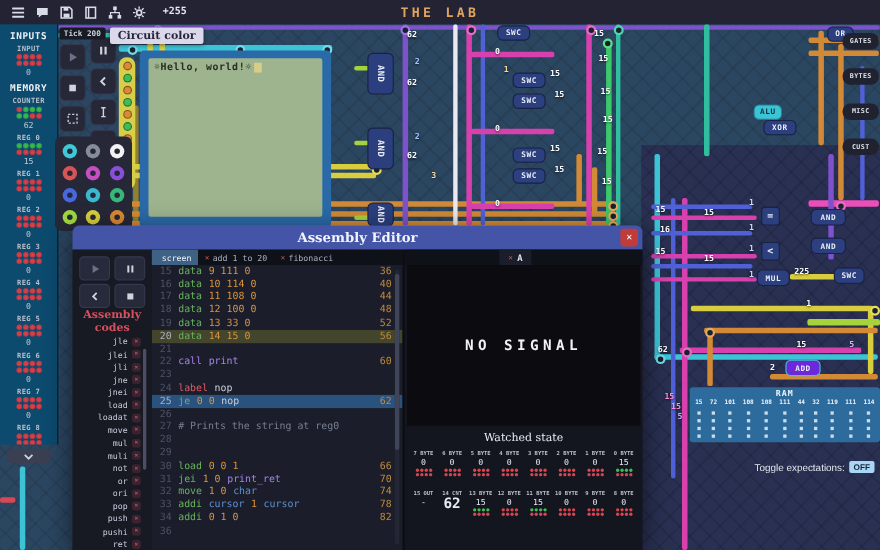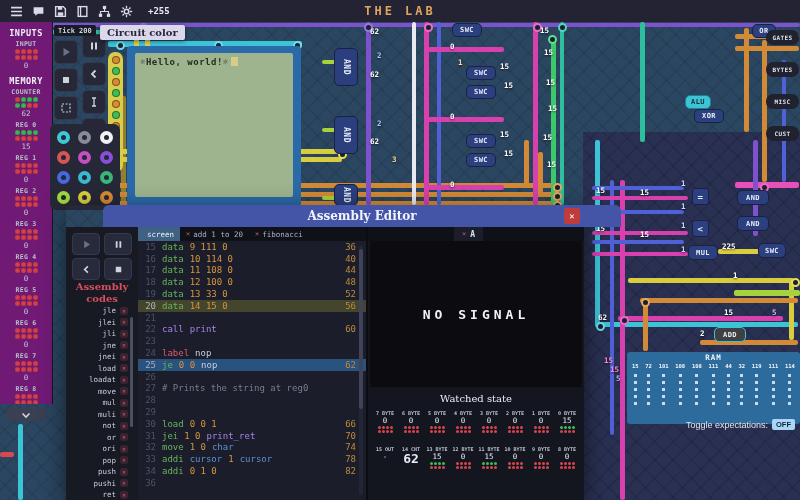--- a/index.html
+++ b/index.html
@@ -14,32 +14,32 @@
     repeating-linear-gradient(45deg, rgba(0,0,0,.10) 0 2px, transparent 2px 13px),
     repeating-linear-gradient(-45deg, rgba(0,0,0,.10) 0 2px, transparent 2px 13px),#293052;}
   .wire{position:absolute;border-radius:2px;z-index:1;}
   .node{position:absolute;width:5px;height:5px;border-radius:50%;background:#16222e;border:2px solid #888;z-index:2;}
   .chip{position:absolute;z-index:2;background:#2c3f7e;border:1px solid #1a2142;color:#e9edf8;
     font:bold 7px "DejaVu Sans Mono",monospace;display:flex;align-items:center;justify-content:center;
     border-radius:5px;letter-spacing:.5px;}
   .chip.vert{writing-mode:vertical-rl;font-size:8px;background:#2b3f7e;}
   .chip.cmp{font-size:9px;border-radius:3px;}
   .chip.alu{background:#3cc3d6;color:#123038;border-color:#1d7f90;}
-  .chip.teal{background:#404040;border-color:#3cc3d6;}
+  .chip.teal{background:#6d28d9;border-color:#3cc3d6;}
   .clabel{position:absolute;z-index:2;font:bold 7.5px "DejaVu Sans Mono",monospace;color:#fff;
     text-shadow:0 1px 2px rgba(0,0,0,.65);white-space:nowrap;}
   
   .topbar{left:0;top:0;width:800px;height:22px;background:#232334;z-index:6;display:flex;align-items:center;}
   .tb-icons{display:flex;gap:9px;margin-left:10px;align-items:center;}
   .tb-icons svg{display:block;}
   .tb-counter{color:#e6e9f0;font:bold 9px "DejaVu Sans Mono",monospace;margin-left:6px;}
   .tb-title{position:absolute;left:0;right:0;text-align:center;color:#e0a45c;
     font:bold 12px "DejaVu Sans Mono",monospace;letter-spacing:3px;}
   
-  .sidebar{left:0;top:22px;width:52px;height:382px;background:#701a75;z-index:5;overflow:hidden;
+  .sidebar{left:0;top:22px;width:52px;height:382px;background:#0c4a6e;z-index:5;overflow:hidden;
     border-right:1px solid #16181f;text-align:center;}
   .sb-header{color:#eef1f6;font:bold 8.5px "DejaVu Sans Mono",monospace;letter-spacing:.5px;margin:6px 0 2px;}
   .sb-group{margin-bottom:3px;}
   .sb-label{color:#b9bfca;font:bold 6.5px "DejaVu Sans Mono",monospace;letter-spacing:.3px;}
   .ledgrid{width:26px;margin:1px auto 0;display:flex;flex-wrap:wrap;justify-content:center;gap:1px;}
   .led{width:5px;height:5px;border-radius:50%;}
   .led.r{background:#d8454f;box-shadow:0 0 2px #a02730 inset;}
   .led.g{background:#3dbd57;box-shadow:0 0 2px #1f7a33 inset;}
   .sb-value{color:#c3c9d4;font:7.5px "DejaVu Sans Mono",monospace;margin-top:1px;}
   .collapse-btn{left:6px;top:408px;width:40px;height:13px;background:#3a3f52;border-radius:4px;z-index:5;
@@ -60,33 +60,33 @@
   .lcd{position:absolute;left:8px;top:7px;width:158px;height:144px;background:#9db48f;border-radius:2px;}
   .lcd-text{position:absolute;left:5px;top:4px;color:#272c20;font:bold 9px "DejaVu Sans Mono",monospace;letter-spacing:.5px;}
   .lcd-cursor{position:absolute;width:7px;height:9px;background:#d8cc8a;top:4px;}
   .pinstrip{left:108px;top:52px;width:15px;height:116px;background:#d8ce4a;border-radius:7px;z-index:3;
     display:flex;flex-direction:column;align-items:center;gap:3px;padding-top:4px;}
   .pin{width:6px;height:6px;border-radius:50%;border:1px solid rgba(0,0,0,.4);}
   
   .cat-tab{position:absolute;left:766px;width:33px;height:15px;background:#20232f;border-radius:7px;z-index:4;
     color:#dde2ea;font:bold 6px "DejaVu Sans Mono",monospace;display:flex;align-items:center;justify-content:center;letter-spacing:.4px;}
   
-  .ram{left:627px;top:352px;width:173px;height:72px;background:#2d6b9c;border-radius:3px;z-index:3;overflow:hidden;}
+  .ram{left:627px;top:352px;width:173px;height:50px;background:#2d6b9c;border-radius:3px;z-index:3;overflow:hidden;}
   .ram-title{text-align:center;color:#f0f5fa;font:bold 7.5px "DejaVu Sans Mono",monospace;letter-spacing:1px;margin-top:1px;}
   .ram-cols{display:flex;justify-content:space-between;padding:0 5px;margin-top:1px;}
   .ramcol{display:flex;flex-direction:column;align-items:center;gap:4px;}
   .ramv{color:#eef4fa;font:bold 5.5px "DejaVu Sans Mono",monospace;height:7px;}
   .ramdot{width:3px;height:3px;background:rgba(230,240,250,.85);}
   .toggle-row{left:610px;top:418px;width:185px;height:13px;z-index:3;display:flex;align-items:center;justify-content:flex-end;gap:4px;}
   .toggle-label{color:#e2e6ee;font:9px "Liberation Sans",sans-serif;}
   .toggle-badge{background:#a9d6f5;color:#14263c;font:bold 7.5px "Liberation Sans",sans-serif;border-radius:2px;padding:1px 4px;}
   
   .dialog{left:66px;top:205px;width:518px;height:295px;z-index:8;box-shadow:0 6px 24px rgba(0,0,0,.55);border-radius:6px 6px 0 0;}
   .dlg-title{position:absolute;left:0;top:0;width:100%;height:22px;background:#4455a8;border-radius:6px 6px 0 0;
-    display:flex;align-items:center;justify-content:center;color:#f2f4fc;font:bold 12px "DejaVu Serif",serif;margin-left:37px;}
+    display:flex;align-items:center;justify-content:center;color:#f2f4fc;font:bold 12px "DejaVu Serif",serif;}
   .dlg-close{position:absolute;right:4px;top:3px;width:16px;height:16px;background:#c23b3b;border-radius:3px;
     display:flex;align-items:center;justify-content:center;color:#fff;font:bold 9px "DejaVu Sans Mono",monospace;}
   .dlg-body{position:absolute;left:0;top:22px;width:518px;height:273px;background:#171923;}
   .leftpane{position:absolute;left:0;top:0;width:72px;height:273px;background:#171923;}
   .ctlbtn{position:absolute;width:26px;height:20px;background:#262a3a;border:1px solid #343950;border-radius:4px;
     display:flex;align-items:center;justify-content:center;}
   .codes-header{position:absolute;left:0;top:54px;width:72px;text-align:center;color:#d84f5f;
     font:bold 10px "DejaVu Serif",serif;line-height:12px;}
   .oplist{position:absolute;left:0;top:78px;width:72px;height:195px;overflow:hidden;}
   .oprow{display:flex;align-items:center;height:11.5px;padding-left:6px;}

